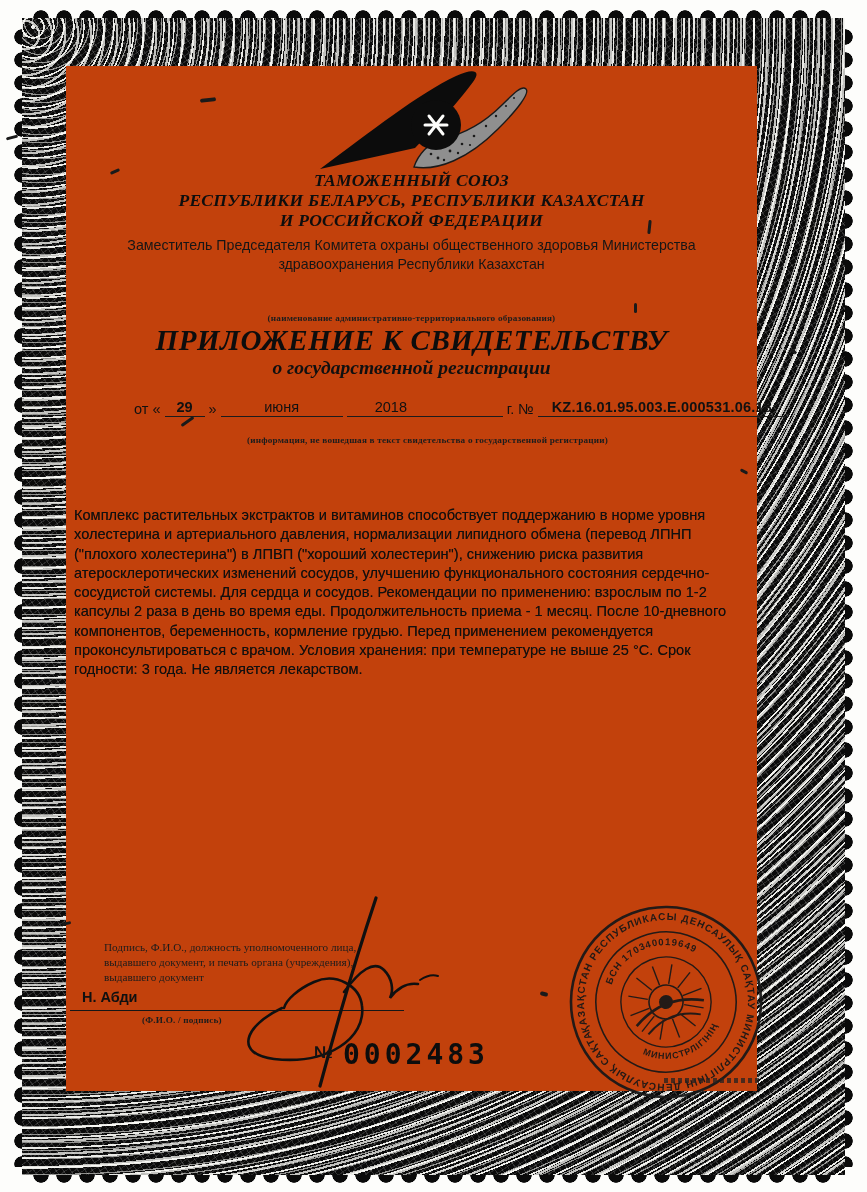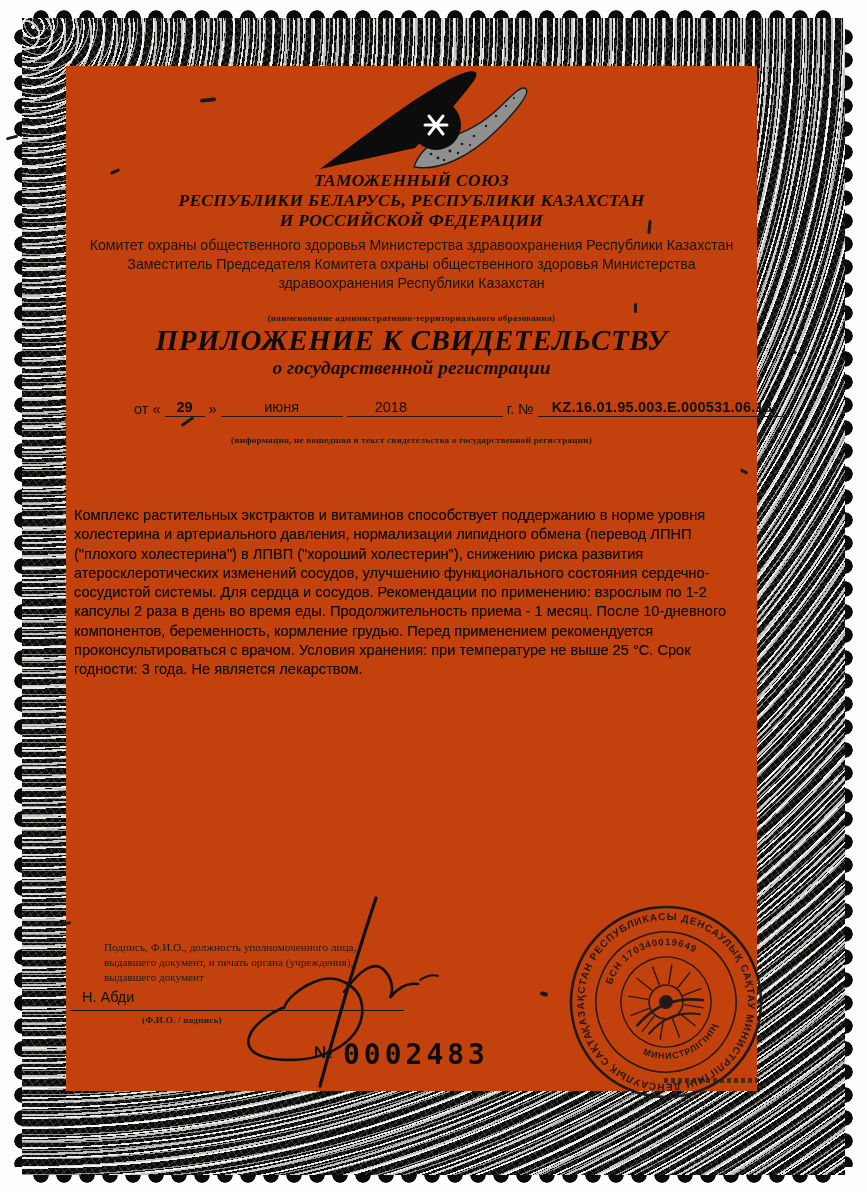--- a/index.html
+++ b/index.html
@@ -42,25 +42,25 @@
   .tiny-note{font-family:"Liberation Serif",serif;font-weight:bold;font-size:9.2px;color:#1d1d1d;letter-spacing:.2px;}
   .admin-note{top:247px;}
   .doc-title{top:258px;font-weight:bold;font-style:italic;font-size:29px;letter-spacing:.6px;color:#0d0d0d;}
   .doc-subtitle{top:291px;font-weight:bold;font-style:italic;font-size:19.5px;color:#101010;}
   .date-line{top:333px;left:68px;font-size:14.5px;white-space:nowrap;color:#111;}
   .blank{display:inline-block;border-bottom:1.6px solid #1c1c1c;text-align:center;vertical-align:bottom;line-height:17px;}
   .blank-day{width:40px;font-weight:bold;}
   .blank-month{width:122px;}
   .blank-year{width:128px;text-align:left;padding-left:28px;}
   .blank-number{width:248px;font-weight:bold;letter-spacing:.2px;}
-  .info-note{top:369px;}
+  .info-note{top:369px;margin-left:16px;}
   .scope-heading{top:395px;left:8px;font-size:14.6px;font-weight:bold;color:#0f0f0f;}
   .body-text{left:8px;width:680px;font-size:14.6px;line-height:19.3px;color:#101010;text-shadow:0 0 .4px rgba(0,0,0,.55);}
   .sig-caption{top:874px;left:10px;font-family:"Liberation Serif",serif;font-size:11.2px;line-height:15px;color:#1c1c1c;margin-left:28px;}
-  .sig-name{top:923px;left:16px;font-size:14.5px;font-weight:normal;color:#101010;}
+  .sig-name{top:923px;left:16px;font-size:14.5px;font-weight:bold;color:#101010;}
   .sig-rule{top:944px;left:4px;width:334px;border-bottom:1.8px solid #161616;height:0;}
   .sig-fio{top:949px;left:76px;}
   .form-number{top:972px;left:248px;white-space:nowrap;}
   .form-number .nsign{font-size:17px;font-weight:bold;vertical-align:6px;margin-right:10px;}
   .form-number .nval{font-family:"DejaVu Sans Mono",monospace;font-size:28px;font-weight:bold;letter-spacing:4px;color:#0d0d0d;}
   .printer-mark{top:1012px;left:598px;width:96px;height:5px;
     background-image:repeating-linear-gradient(90deg,#222 0 4px,transparent 4px 7px);opacity:.75;}
   .speck{position:absolute;background:#1a1a1a;border-radius:2px;}
   svg text{font-family:"Liberation Sans",sans-serif;}
 </style>
@@ -102,21 +102,20 @@
       </g>
     </svg>
 
     <div class="abs center serif union-header">
       <div>ТАМОЖЕННЫЙ СОЮЗ</div>
       <div>РЕСПУБЛИКИ БЕЛАРУСЬ, РЕСПУБЛИКИ КАЗАХСТАН</div>
       <div>И РОССИЙСКОЙ ФЕДЕРАЦИИ</div>
     </div>
 
     <div class="abs center committee">
-      <div>Комитет охраны общественного здоровья Министерства здравоохранения Республики Казахстан</div>
       <div>Заместитель Председателя Комитета охраны общественного здоровья Министерства</div>
       <div>здравоохранения Республики Казахстан</div>
     </div>
 
     <div class="abs center tiny-note admin-note">(наименование административно-территориального образования)</div>
 
     <div class="abs center serif doc-title">ПРИЛОЖЕНИЕ К СВИДЕТЕЛЬСТВУ</div>
     <div class="abs center serif doc-subtitle">о государственной регистрации</div>
 
     <div class="abs date-line">

